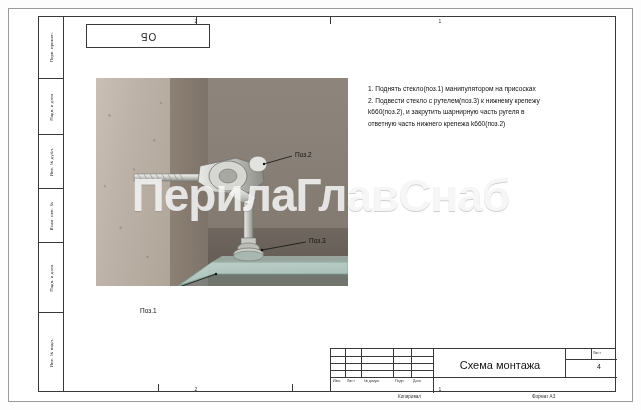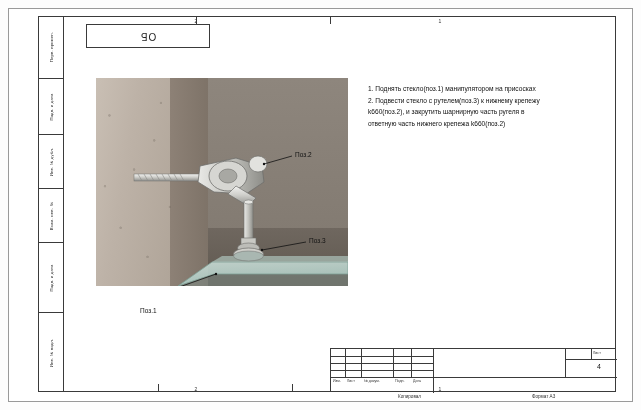--- a/index.html
+++ b/index.html
@@ -256,40 +256,42 @@
 
   <span class="callout-txt" style="left:140px;top:307px;font-size:6.5px;">Поз.1</span>
 
   <div class="instructions">
     <p>1. Поднять стекло(поз.1) манипулятором на присосках</p>
     <p>2. Подвести стекло с рутелем(поз.3) к нижнему крепежу</p>
     <p>k660(поз.2), и закрутить шарнирную часть ругеля в</p>
     <p>ответную часть нижнего крепежа k660(поз.2)</p>
   </div>
 
+  <div class="watermark">ПерилаГлавСнаб</div>
 
   <div class="titleblock">
     <div class="tb-grid">
 
       <div class="tb-line" style="left:0;top:7px;width:102px;height:1px;"></div>
       <div class="tb-line" style="left:0;top:14px;width:102px;height:1px;"></div>
       <div class="tb-line" style="left:0;top:21px;width:102px;height:1px;"></div>
       <div class="tb-line" style="left:0;top:28px;width:286px;height:1px;"></div>
 
       <div class="tb-line" style="left:14px;top:0;width:1px;height:28px;"></div>
       <div class="tb-line" style="left:30px;top:0;width:1px;height:28px;"></div>
       <div class="tb-line" style="left:62px;top:0;width:1px;height:28px;"></div>
       <div class="tb-line" style="left:80px;top:0;width:1px;height:28px;"></div>
       <div class="tb-line" style="left:102px;top:0;width:1px;height:44px;"></div>
 
       <div class="tb-line" style="left:234px;top:0;width:1px;height:28px;"></div>
       <div class="tb-line" style="left:234px;top:10px;width:52px;height:1px;"></div>
       <div class="tb-line" style="left:260px;top:0;width:1px;height:10px;"></div>
     </div>
 
+    <div class="tb-title">Схема монтажа</div>
 
     <div class="tb-cell" style="left:2px;top:30px;">Изм.</div>
     <div class="tb-cell" style="left:16px;top:30px;">Лист</div>
     <div class="tb-cell" style="left:33px;top:30px;">№ докум.</div>
     <div class="tb-cell" style="left:64px;top:30px;">Подп.</div>
     <div class="tb-cell" style="left:82px;top:30px;">Дата</div>
 
     <div class="tb-listlbl" style="left:262px;top:2px;">Лист</div>
     <div class="tb-num" style="left:266px;top:14px;">4</div>
   </div>

